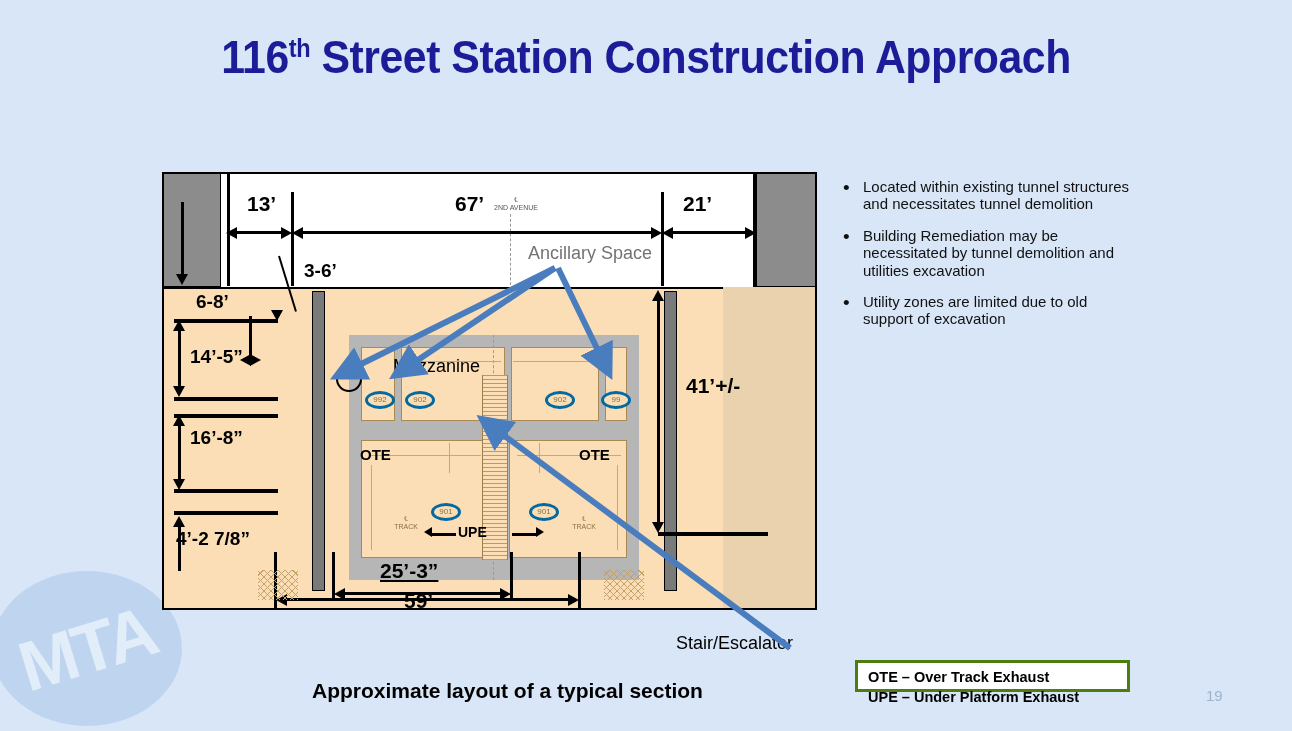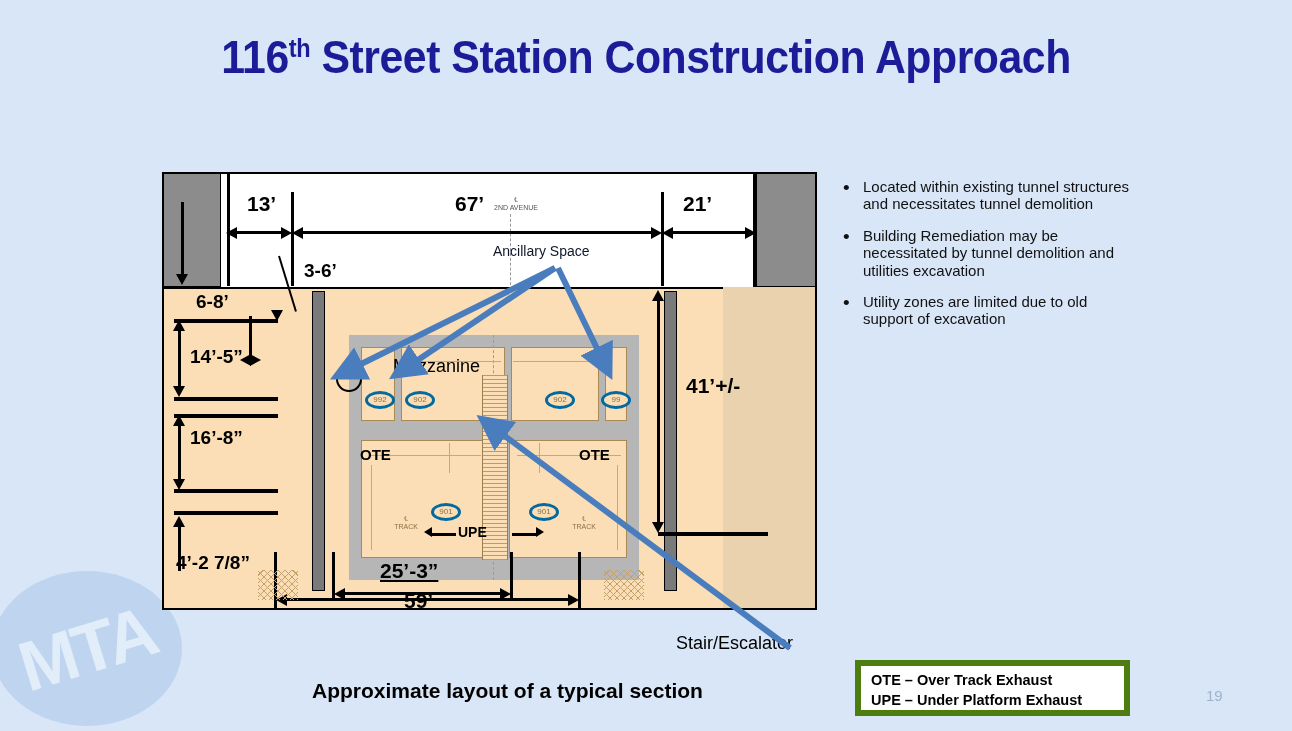--- a/index.html
+++ b/index.html
@@ -119,21 +119,21 @@
   .hline{position:absolute;height:3px;background:#000;}
   .vline{position:absolute;width:3px;background:#000;}
   .arrL{position:absolute;width:0;height:0;border-top:6px solid transparent;border-bottom:6px solid transparent;border-right:11px solid #000;}
   .arrR{position:absolute;width:0;height:0;border-top:6px solid transparent;border-bottom:6px solid transparent;border-left:11px solid #000;}
   .arrU{position:absolute;width:0;height:0;border-left:6px solid transparent;border-right:6px solid transparent;border-bottom:11px solid #000;}
   .arrD{position:absolute;width:0;height:0;border-left:6px solid transparent;border-right:6px solid transparent;border-top:11px solid #000;}
   .dimtxt{position:absolute;font-weight:bold;font-size:21px;color:#000;white-space:nowrap;}
   .dimtxt.sm{font-size:19px;}
 
   
-  .anno{position:absolute;font-size:14px;color:#0f172a;white-space:nowrap;}
+  .anno{position:absolute;font-size:18px;color:#737373;white-space:nowrap;margin-left:35px;}
 
   
   #blue-arrows{position:absolute;left:0;top:0;width:1292px;height:731px;pointer-events:none;}
 
   
   #bullets{position:absolute;left:843px;top:178px;width:290px;}
   #bullets li{
     font-size:15px;line-height:1.16;color:#111;margin-bottom:14px;
     list-style:none;position:relative;padding-left:20px;
   }
@@ -142,22 +142,22 @@
 
   
   #caption{
     position:absolute;left:312px;top:679px;
     font-size:21px;font-weight:bold;color:#000;
   }
   #stair-label{position:absolute;left:676px;top:633px;font-size:18px;color:#000;}
 
   
   #legend{
-    position:absolute;left:855px;top:660px;width:275px;height:56px;
-    background:#ffffff;border:6px solid #4d7c0f;
+    position:absolute;left:855px;top:660px;width:275px;height:32px;
+    background:#ffffff;border:3px solid #4d7c0f;
     padding:5px 0 0 10px;box-sizing:border-box;
   }
   #legend div{font-size:14.5px;font-weight:bold;color:#000;line-height:1.35;}
 </style>
 </head>
 <body>
 
 <div id="slide-title">
   <span>116</span><sup>th</sup><span> Street Station Construction Approach</span>
 </div>
@@ -275,21 +275,21 @@
   <div class="dimtxt sm" style="left:26px;top:172px;">14’-5”</div>
   <div class="vline" style="left:14px;top:152px;height:64px;"></div>
   <div class="arrU" style="left:9px;top:146px;"></div>
   <div class="arrD" style="left:9px;top:212px;"></div>
 
   <div class="dimtxt sm" style="left:26px;top:253px;">16’-8”</div>
   <div class="vline" style="left:14px;top:248px;height:60px;"></div>
   <div class="arrU" style="left:9px;top:241px;"></div>
   <div class="arrD" style="left:9px;top:305px;"></div>
 
-  <div class="dimtxt sm" style="left:12px;top:378px;">4’-2 7/8”</div>
+  <div class="dimtxt sm" style="left:12px;top:354px;">4’-2 7/8”</div>
   <div class="vline" style="left:14px;top:349px;height:48px;"></div>
   <div class="arrU" style="left:9px;top:342px;"></div>
 
   <div class="dimtxt" style="left:522px;top:200px;">41’+/-</div>
   <div class="vline" style="left:493px;top:123px;height:230px;"></div>
   <div class="arrU" style="left:488px;top:116px;"></div>
   <div class="arrD" style="left:488px;top:348px;"></div>
   <div class="hline" style="left:494px;top:358px;width:110px;height:4px;"></div>
 
   <div class="vline" style="left:110px;top:378px;height:58px;"></div>

